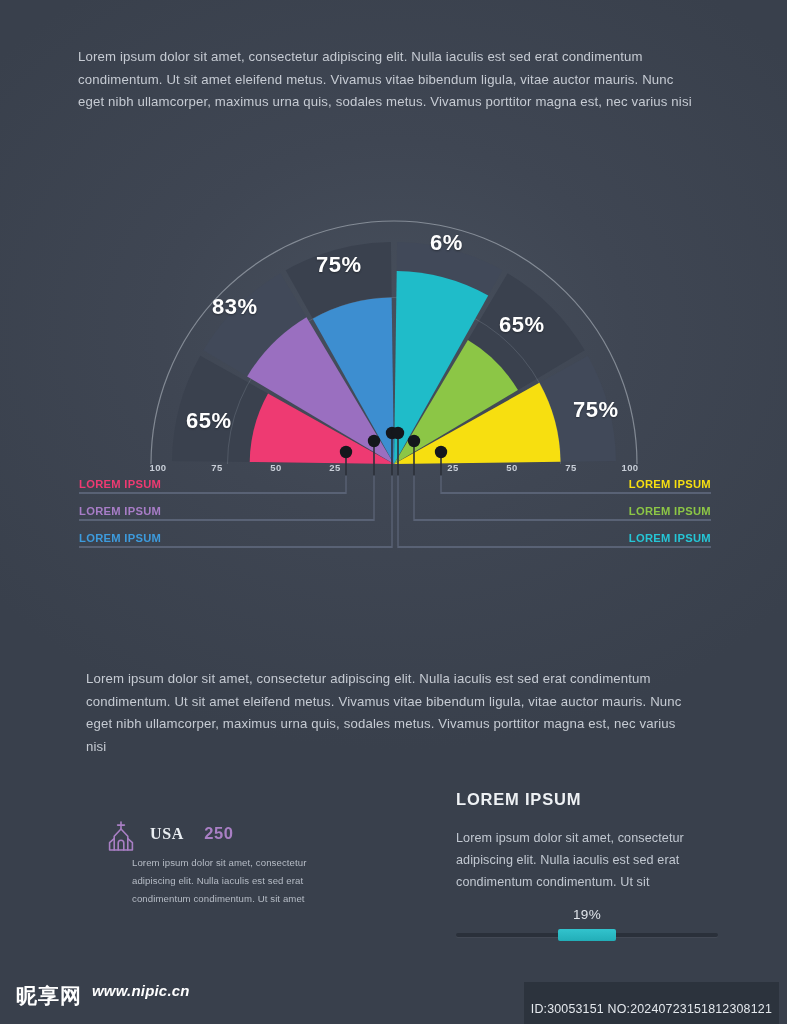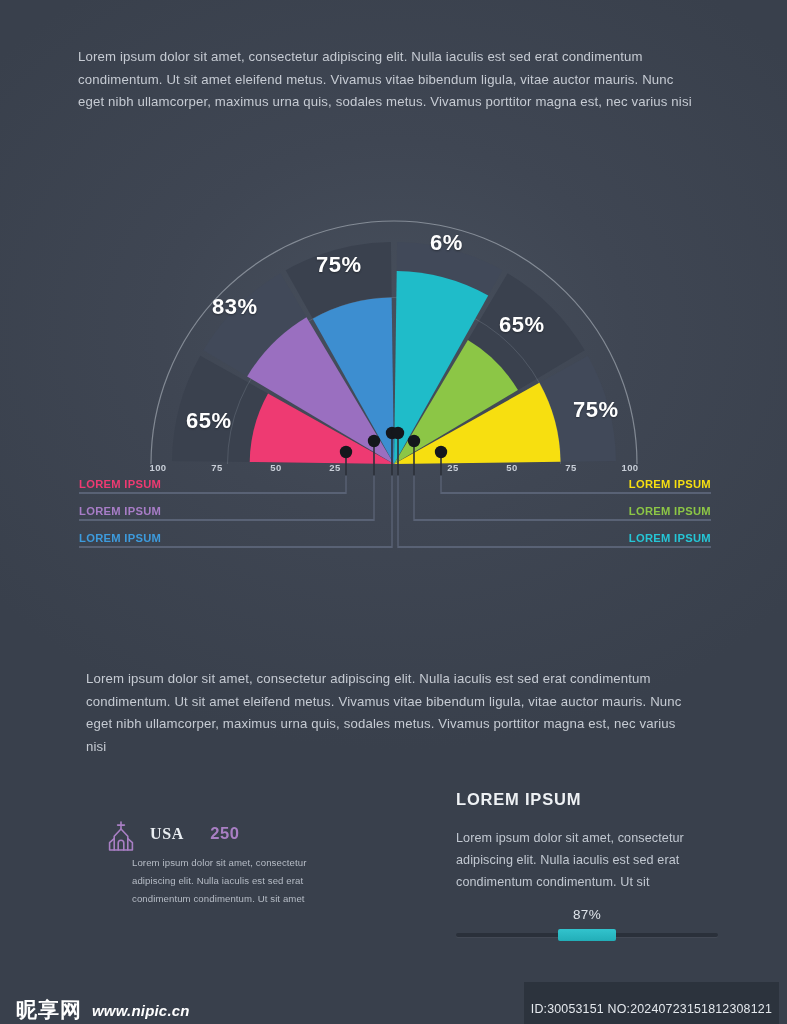--- a/index.html
+++ b/index.html
@@ -92,21 +92,21 @@
   .country-head { position: absolute; left: 46px; top: 6px; }
   .country-name {
     display: inline-block;
     font-size: 16px; font-weight: bold;
     color: #e9edf1; letter-spacing: .6px;
     vertical-align: middle;
     font-family: Liberation Serif, serif;
   }
   .country-value {
     display: inline-block;
-    margin-left: 22px;
+    margin-left: 16px;
     font-size: 16.5px; font-weight: bold;
     color: #a97fc4; letter-spacing: .6px;
     vertical-align: middle;
   }
   .country-desc {
     position: absolute; left: 28px; top: 36px; width: 195px;
     font-size: 9.6px; line-height: 18px;
     color: #b6bcc6; letter-spacing: .1px;
   }
 
@@ -139,22 +139,22 @@
   .slider-handle {
     position: absolute; top: 1px;
     width: 58px; height: 12px;
     background: linear-gradient(#32c3cd, #22aeb8);
     border-radius: 2px;
   }
 
   
   .footer { position: absolute; left: 0; bottom: 0; width: 787px; height: 56px; }
   .brand {
-    position: absolute; left: 16px; top: 28px;
-    display: flex; align-items: center;
+    position: absolute; left: 16px; top: 14px;
+    display: flex; align-items: flex-start;
   }
   .brand-cn {
     font-family: "DejaVu Sans", sans-serif;
     font-size: 21px; font-weight: bold; color: #ffffff;
     letter-spacing: 1px;
   }
   .brand-url {
     margin-left: 10px;
     font-size: 15px; font-weight: bold; font-style: italic;
     color: #ffffff; letter-spacing: .2px;
@@ -284,21 +284,21 @@
     <div class="country-head">
       <span class="country-name">USA</span>
       <span class="country-value">250</span>
     </div>
     <p class="country-desc">Lorem ipsum dolor sit amet, consectetur adipiscing elit. Nulla iaculis est sed erat condimentum condimentum. Ut sit amet</p>
   </div>
 
   <div class="right-block">
     <div class="rb-title">LOREM IPSUM</div>
     <p class="rb-body">Lorem ipsum dolor sit amet, consectetur adipiscing elit. Nulla iaculis est sed erat condimentum condimentum. Ut sit</p>
-    <div class="rb-pct">87%</div>
+    <div class="rb-pct">19%</div>
     <div class="slider">
       <div class="slider-track"></div>
       <div class="slider-handle" id="slider-handle" style="left: calc(50% - 29px);"></div>
     </div>
   </div>
 
   <div class="footer">
     <div class="brand">
       <span class="brand-cn">昵享网</span>
       <span class="brand-url">www.nipic.cn</span>

